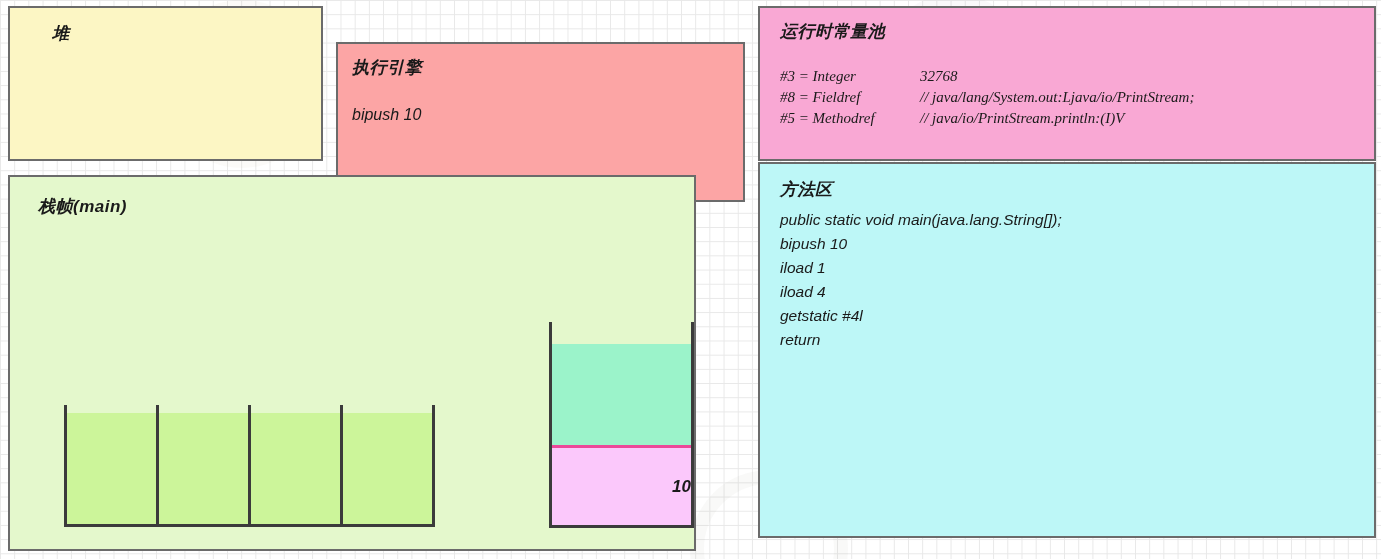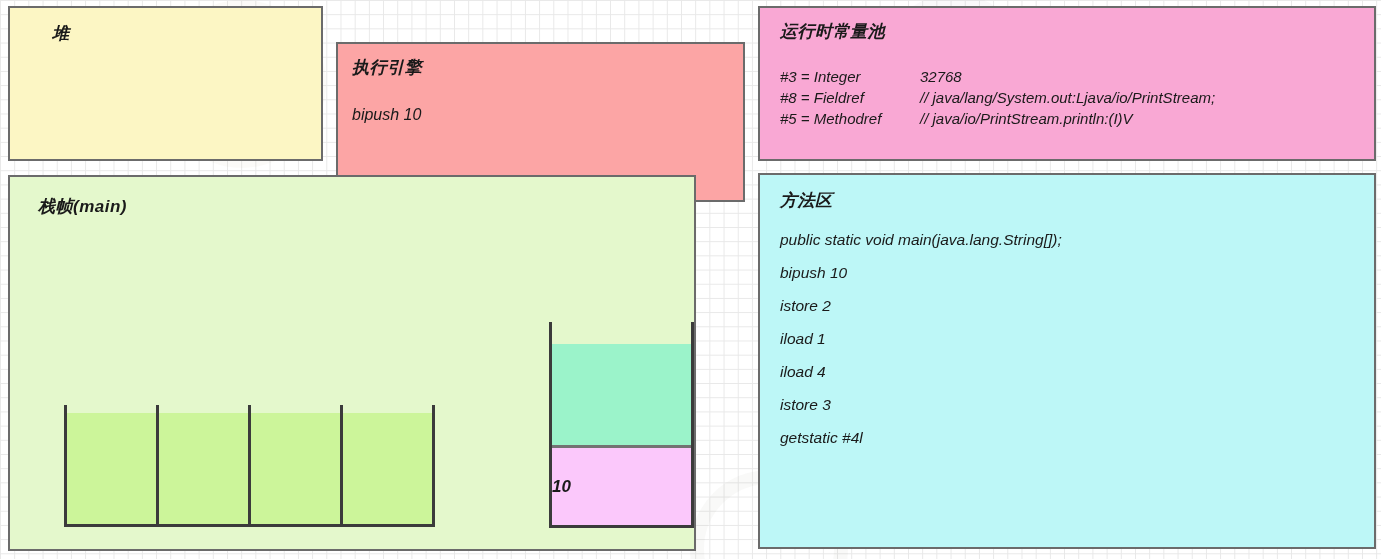--- a/index.html
+++ b/index.html
@@ -44,21 +44,20 @@
     color: #1a1a1a;
     letter-spacing: 0.5px;
   }
 
   .mono-line {
     font-style: italic;
     font-size: 15.5px;
     color: #1a1a1a;
     line-height: 24px;
     white-space: pre;
-    margin-top: 9px;
   }
 
   
   #heap {
     left: 8px; top: 6px; width: 315px; height: 155px;
     background: #fcf6c4;
   }
   #heap .box-title { position: absolute; left: 42px; top: 14px; }
 
   
@@ -82,20 +81,21 @@
   #rcp .rows {
     position: absolute; left: 20px; top: 58px;
   }
   #rcp .row {
     display: flex;
     font-style: italic;
     font-size: 15px;
     line-height: 21px;
     color: #1a1a1a;
     white-space: pre;
+    font-family: Liberation Serif, serif;
   }
   #rcp .c1 { width: 140px; }
   #rcp .c2 { }
 
   
   #frame {
     left: 8px; top: 175px; width: 688px; height: 376px;
     background: #e4f8cc;
   }
   #frame .box-title { position: absolute; left: 28px; top: 18px; }
@@ -155,35 +155,35 @@
     top: 22px;
     height: 101px;
     background: #9bf3ca;
   }
   #opstack .os-cell {
     position: absolute;
     left: 3px; right: 3px;
     top: 123px;
     bottom: 3px;
     background: #fbc8fb;
-    border-top: 3px solid #737373;
+    border-top: 3px solid #ec4899;
     display: flex;
     align-items: center;
-    justify-content: flex-start;
+    justify-content: flex-end;
   }
   #opstack .os-cell-val {
     font-style: italic;
     font-weight: bold;
     font-size: 17px;
     color: #1a1a1a;
   }
 
   
   #method {
-    left: 758px; top: 173px; width: 618px; height: 376px;
+    left: 758px; top: 162px; width: 618px; height: 376px;
     background: #bdf7f7;
   }
   #method .box-title { position: absolute; left: 20px; top: 14px; }
   #method .code {
     position: absolute;
     left: 20px;
     top: 44px;
   }
 </style>
 </head>
@@ -233,19 +233,18 @@
     </div>
     <div class="os-bottom"></div>
   </div>
 </div>
 
 <div class="box" id="method">
   <div class="box-title">方法区</div>
   <div class="code" id="method-code">
       <div class="mono-line">public static void main(java.lang.String[]);</div>
       <div class="mono-line">bipush 10</div>
-      <div class="mono-line">istore 2</div>
       <div class="mono-line">iload 1</div>
       <div class="mono-line">iload 4</div>
-      <div class="mono-line">istore 3</div>
       <div class="mono-line">getstatic #4l</div>
+      <div class="mono-line">return</div>
     </div>
 </div>
 
 </body></html>

